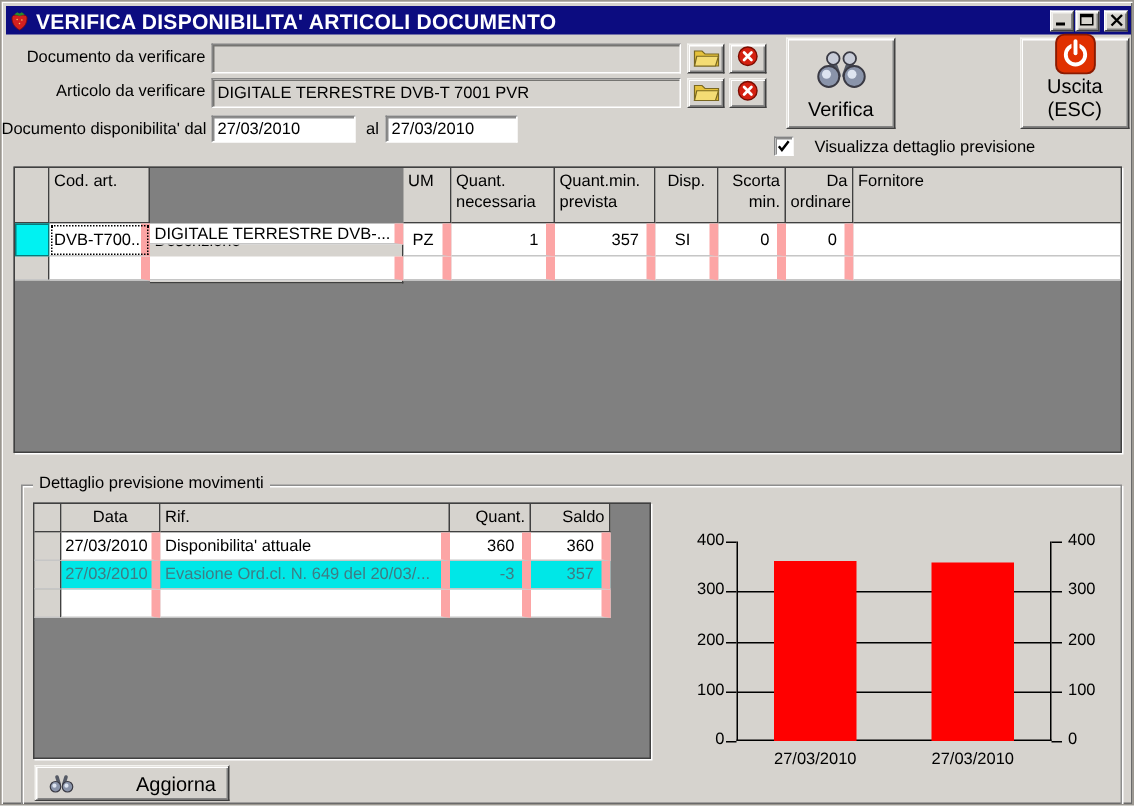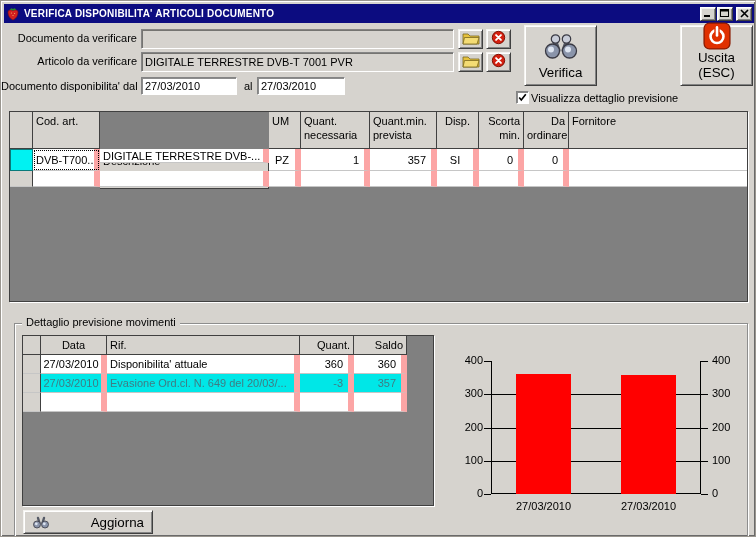--- a/index.html
+++ b/index.html
@@ -7,21 +7,21 @@
   .window{
     position:relative;width:756px;height:537px;overflow:hidden;
     background:#d6d3ce;
     font-family:"Liberation Sans",sans-serif;font-size:11px;color:#000;
     border:1px solid #9a968f;
     box-shadow:inset 1px 1px 0 #fff, inset -1px -1px 0 #6a6a6a;
   }
   .abs{position:absolute;}
   
   .titlebar{left:3px;top:3px;width:750px;height:19px;background:#0c0c80;display:flex;align-items:center;padding:0 2px;}
-  .titlebar .title{color:#fff;font-weight:bold;font-size:10px;margin-left:4px;white-space:nowrap;letter-spacing:.2px;}
+  .titlebar .title{color:#fff;font-weight:bold;font-size:14px;margin-left:4px;white-space:nowrap;letter-spacing:.2px;}
   .winbtn{width:16px;height:14px;background:#d6d3ce;border:1px solid;border-color:#fff #404040 #404040 #fff;
     box-shadow:inset 1px 1px 0 #f2f1ee, inset -1px -1px 0 #848484;
     display:flex;align-items:center;justify-content:center;padding:0;}
   
   .raised{background:#d6d3ce;border:1px solid;border-color:#f4f3f0 #404040 #404040 #f4f3f0;
     box-shadow:inset 1px 1px 0 #fff, inset -1px -1px 0 #848484;}
   .sunken{border:1px solid;border-color:#848484 #fff #fff #848484;box-shadow:inset 1px 1px 0 rgba(0,0,0,.45);}
   .field-gray{background:#d6d3ce;}
   .field-white{background:#fff;}
   .field{font-family:"Liberation Sans",sans-serif;font-size:11px;color:#000;padding:0 3px;display:flex;align-items:center;white-space:nowrap;overflow:hidden;}
@@ -153,21 +153,21 @@
       <svg width="30" height="28" viewBox="0 0 26 26">
         <rect x="1" y="1" width="24" height="24" rx="5" fill="#e03000" stroke="#8a1a00" stroke-width="1.2"></rect>
         <circle cx="13" cy="13.5" r="6" fill="none" stroke="#fff" stroke-width="2.4"></circle>
         <path d="M13,4.5 L13,11.5" stroke="#e03000" stroke-width="5"></path>
         <path d="M13,5 L13,12.5" stroke="#fff" stroke-width="2.4" stroke-linecap="round"></path>
       </svg>
     </span>
     <span>Uscita (ESC)</span>
   </button>
 
-  <div class="abs" style="left:515px;top:90px;display:flex;align-items:center;gap:2px;">
+  <div class="abs" style="left:515px;top:90px;display:flex;align-items:center;gap:14px;">
     <span class="checkbox">
       <svg width="9" height="9" viewBox="0 0 11 11">
           <path d="M1.5,5.5 L4,8.5 L9.5,1.5" fill="none" stroke="#000" stroke-width="2"></path>
         </svg>
     </span>
     <span>Visualizza dettaglio previsione</span>
   </div>
 
   <div class="abs gridbox" style="left:8px;top:110px;width:739px;height:191px;">
 

